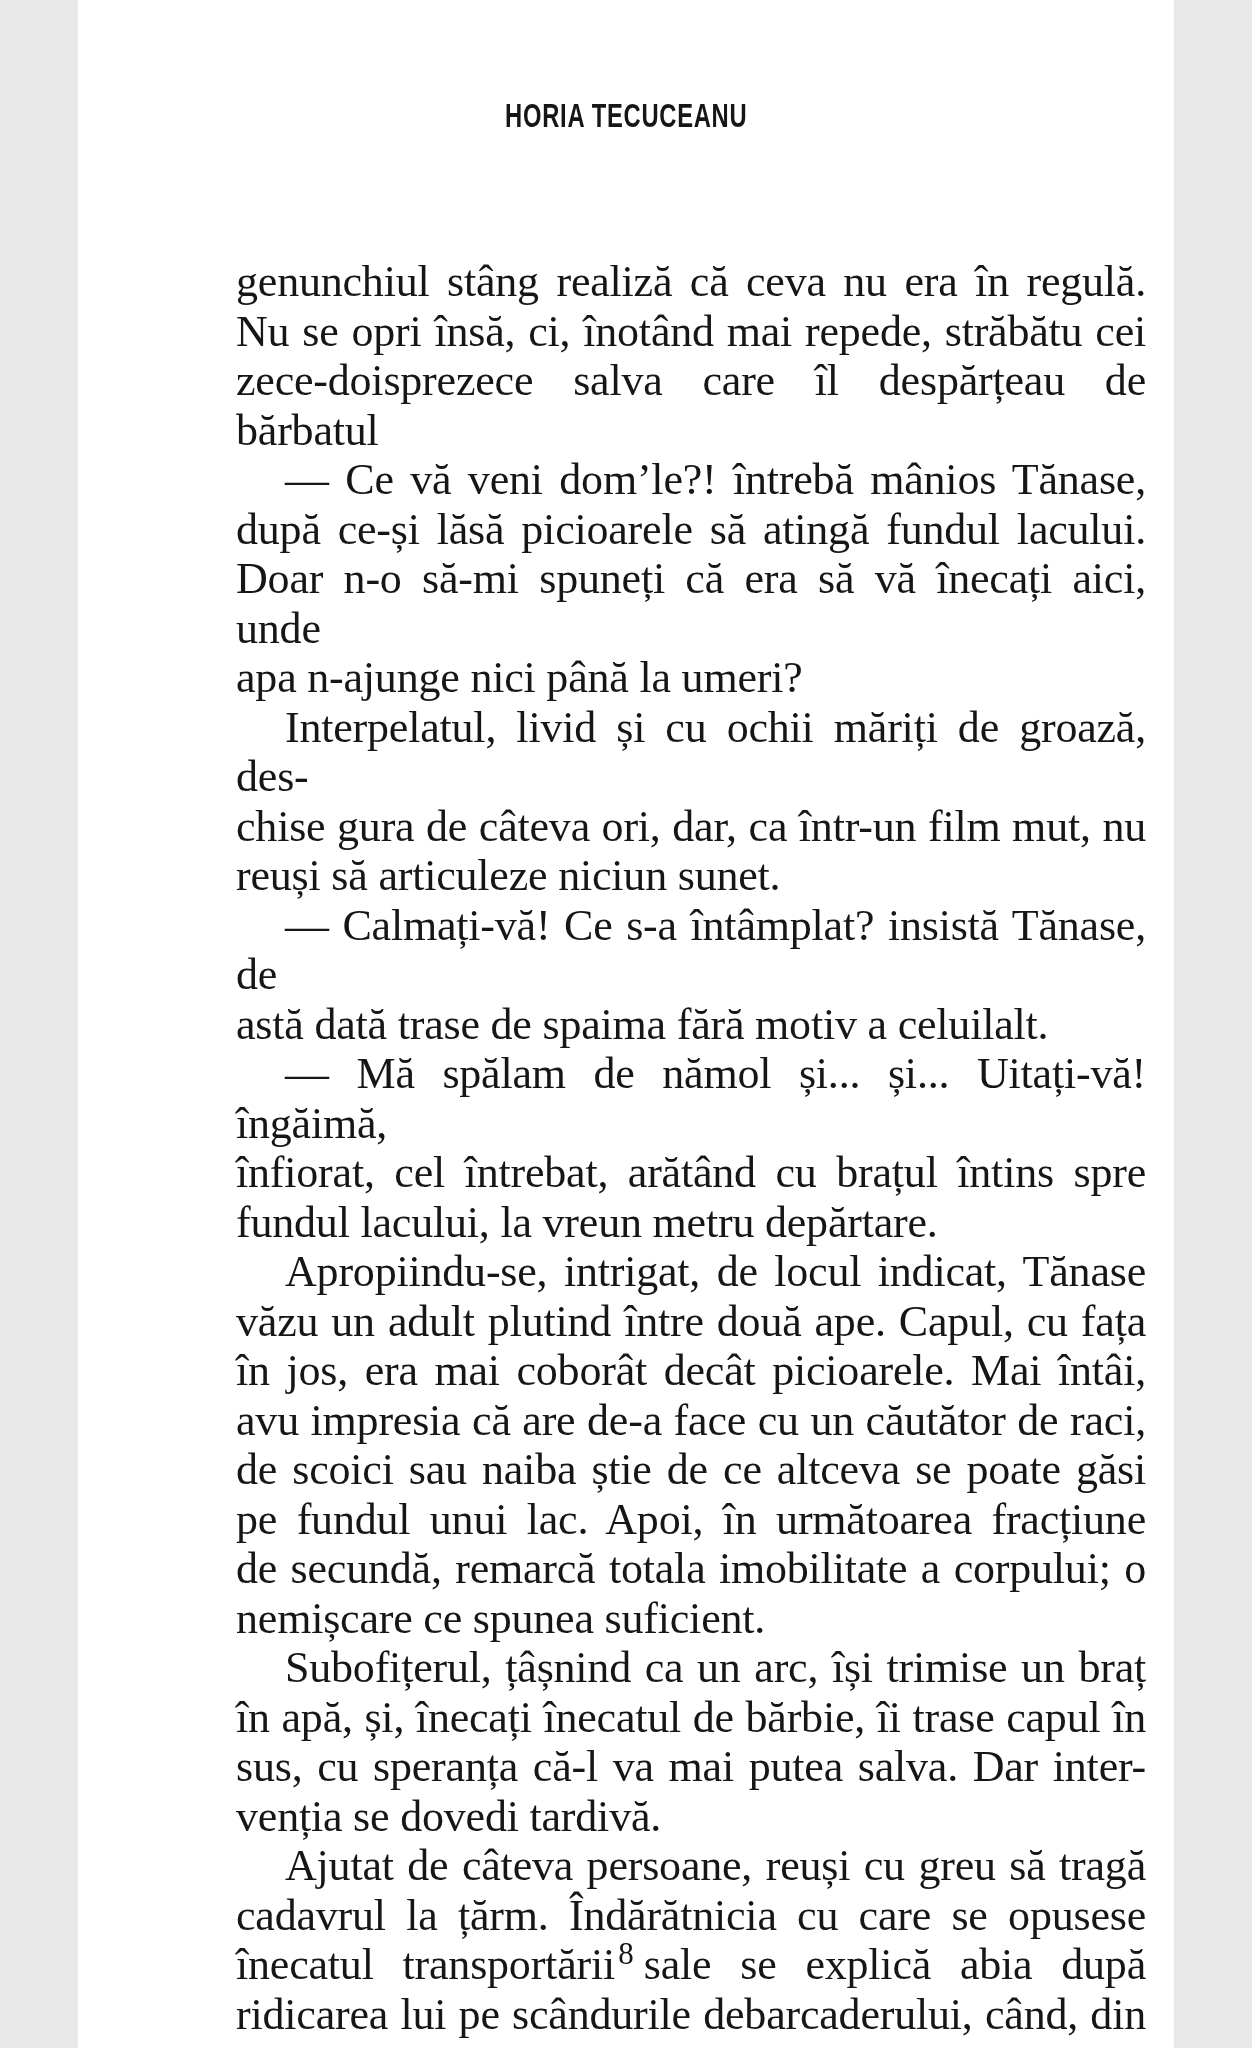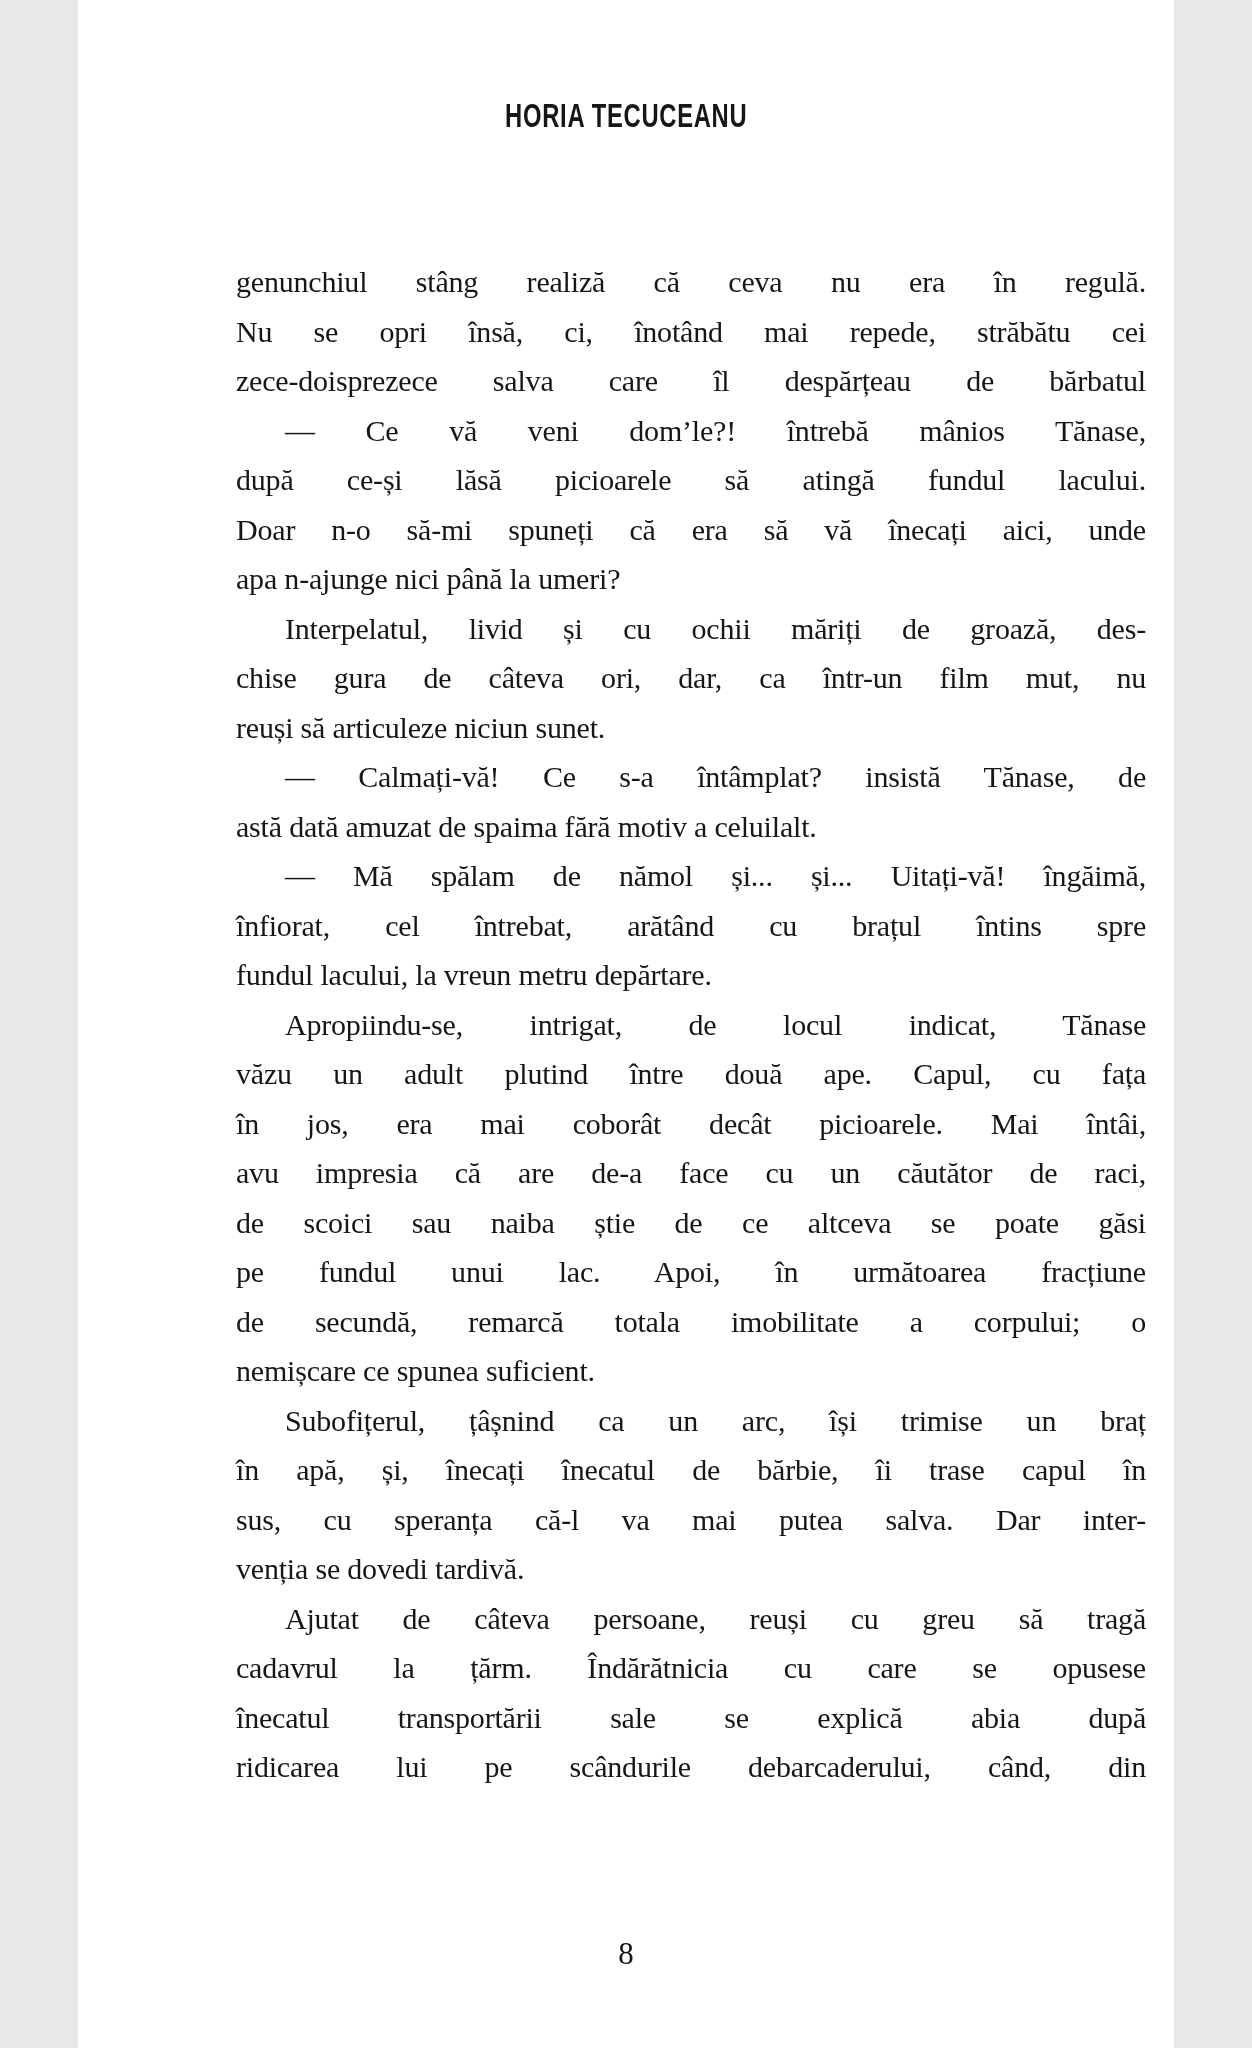--- a/index.html
+++ b/index.html
@@ -33,21 +33,21 @@
     transform: scaleX(0.72);
     transform-origin: center;
     letter-spacing: 1px;
   }
   .text-block {
     position: absolute;
     top: 257px;
     left: 158px;
     width: 910px;
     font-family: "Liberation Serif", serif;
-    font-size: 30px;
+    font-size: 44px;
     line-height: 49.5px;
     letter-spacing: -0.2px;
   }
   .paragraph {
     margin: 0;
     padding: 0;
   }
   .line {
     text-align: justify;
     text-align-last: justify;
@@ -94,21 +94,21 @@
     </div>
 
     <div class="paragraph">
       <div class="line indent">Interpelatul, livid și cu ochii măriți de groază, des-</div>
       <div class="line">chise gura de câteva ori, dar, ca într-un film mut, nu</div>
       <div class="line end">reuși să articuleze niciun sunet.</div>
     </div>
 
     <div class="paragraph">
       <div class="line indent">— Calmați-vă! Ce s-a întâmplat? insistă Tănase, de</div>
-      <div class="line end">astă dată amuzat de spaima fără motiv a celuilalt.</div>
+      <div class="line end">astă dată trase de spaima fără motiv a celuilalt.</div>
     </div>
 
     <div class="paragraph">
       <div class="line indent">— Mă spălam de nămol și... și... Uitați-vă! îngăimă,</div>
       <div class="line">înfiorat, cel întrebat, arătând cu brațul întins spre</div>
       <div class="line end">fundul lacului, la vreun metru depărtare.</div>
     </div>
 
     <div class="paragraph">
       <div class="line indent">Apropiindu-se, intrigat, de locul indicat, Tănase</div>

